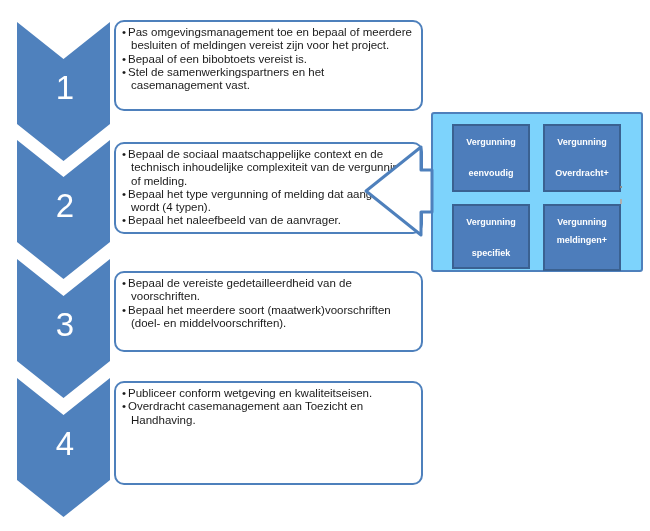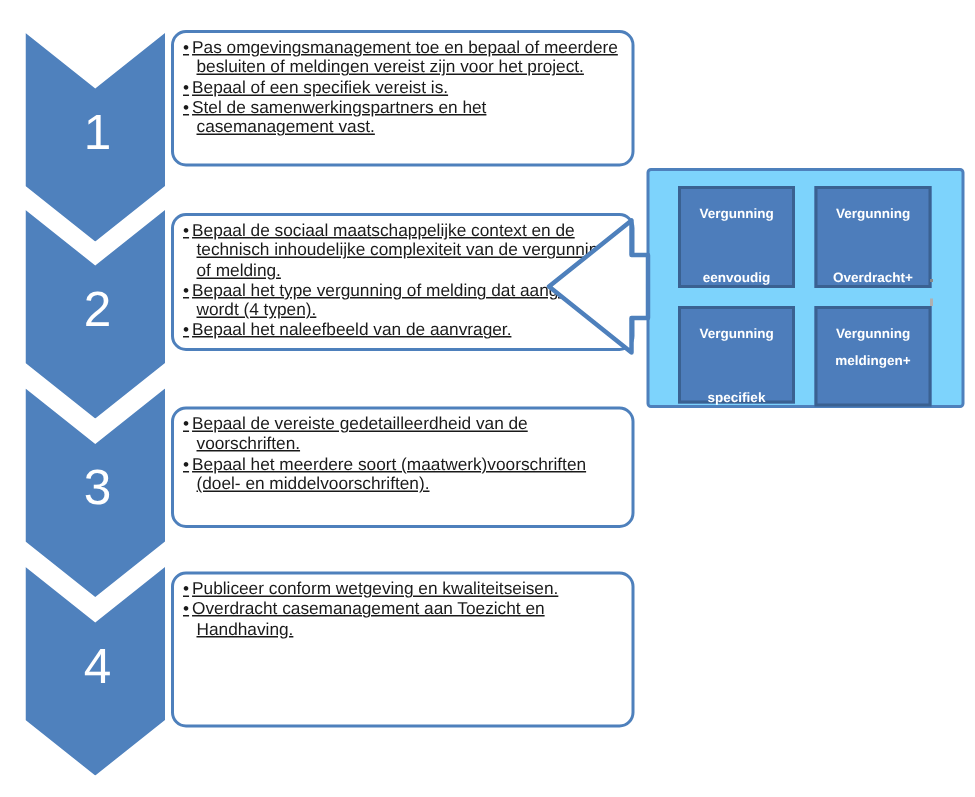--- a/index.html
+++ b/index.html
@@ -20,21 +20,21 @@
     position:absolute; left:114px; width:309px; box-sizing:border-box;
     background:#ffffff; border:2.5px solid #4e80bc; border-radius:10px;
     padding:4px 4px 3px 6px; z-index:1;
   }
   .stepbox.b1 { top:20px;  height:91px; }
   .stepbox.b2 { top:142px; height:92px; }
   .stepbox.b3 { top:271px; height:81px; }
   .stepbox.b4 { top:381px; height:104px; }
   .bullets { margin:0; padding:0; list-style:none;
     font-size:11.5px; line-height:13.3px; color:#1a1a1a; }
-  .bullets li { padding-left:9px; text-indent:-9px;text-decoration:underline; }
+  .bullets li { padding-left:9px; text-indent:-9px; }
   .bullets li::before { content:"\2022"; margin-right:2px; }
 
   
   .block-arrow { position:absolute; left:363px; top:143px; z-index:5; }
 
   
   .panel {
     position:absolute; left:431px; top:112px; width:212px; height:160px;
     box-sizing:border-box; background:#7dd3fc;
     border:2.5px solid #4e80bc; border-radius:3px; z-index:2;
@@ -42,21 +42,21 @@
   .opt {
     position:absolute; box-sizing:border-box; background:#4d7dbb;
     border:2px solid #3a6191; color:#ffffff; font-size:9px; font-weight:bold;
     text-align:center; line-height:11px;
   }
   .opt.o1 { left:19px;  top:10px; width:78px; height:68px; }
   .opt.o2 { left:110px; top:10px; width:78px; height:68px; }
   .opt.o3 { left:19px;  top:90px; width:78px; height:65px; }
   .opt.o4 { left:110px; top:90px; width:78px; height:67px; }
   .opt .l1 { display:block; margin-top:11px; }
-  .opt .l2 { display:block; margin-top:32px; }
+  .opt .l2 { display:block; margin-top:20px; }
   .opt.tight .l2 { margin-top:7px; }
 
   
   .stray1 { position:absolute; left:620px; top:186px; width:2px; height:2px;
             background:#8a8a8a; z-index:6; }
   .stray2 { position:absolute; left:620px; top:199px; width:1.5px; height:5px;
             background:#b0b0b0; z-index:6; }
 </style>
 </head>
 <body>
@@ -79,21 +79,21 @@
   </svg>
 
   <svg class="chevron" style="top:378px" width="93" height="139" viewBox="0 0 93 139">
     <polygon points="0,0 46.5,37 93,0 93,102 46.5,139 0,102" fill="#4f81bd"></polygon>
     <text x="48" y="77">4</text>
   </svg>
 
   <div class="stepbox b1">
     <ul class="bullets">
       <li>Pas omgevingsmanagement toe en bepaal of meerdere besluiten of meldingen vereist zijn voor het project.</li>
-      <li>Bepaal of een specifiek vereist is.</li>
+      <li>Bepaal of een bibobtoets vereist is.</li>
       <li>Stel de samenwerkingspartners en het casemanagement vast.</li>
     </ul>
   </div>
 
   <div class="stepbox b2">
     <ul class="bullets">
       <li>Bepaal de sociaal maatschappelijke context en de technisch inhoudelijke complexiteit van de vergunning of melding.</li>
       <li>Bepaal het type vergunning  of melding dat aangevraagd wordt (4 typen).</li>
       <li>Bepaal het naleefbeeld van de aanvrager.</li>
     </ul>

